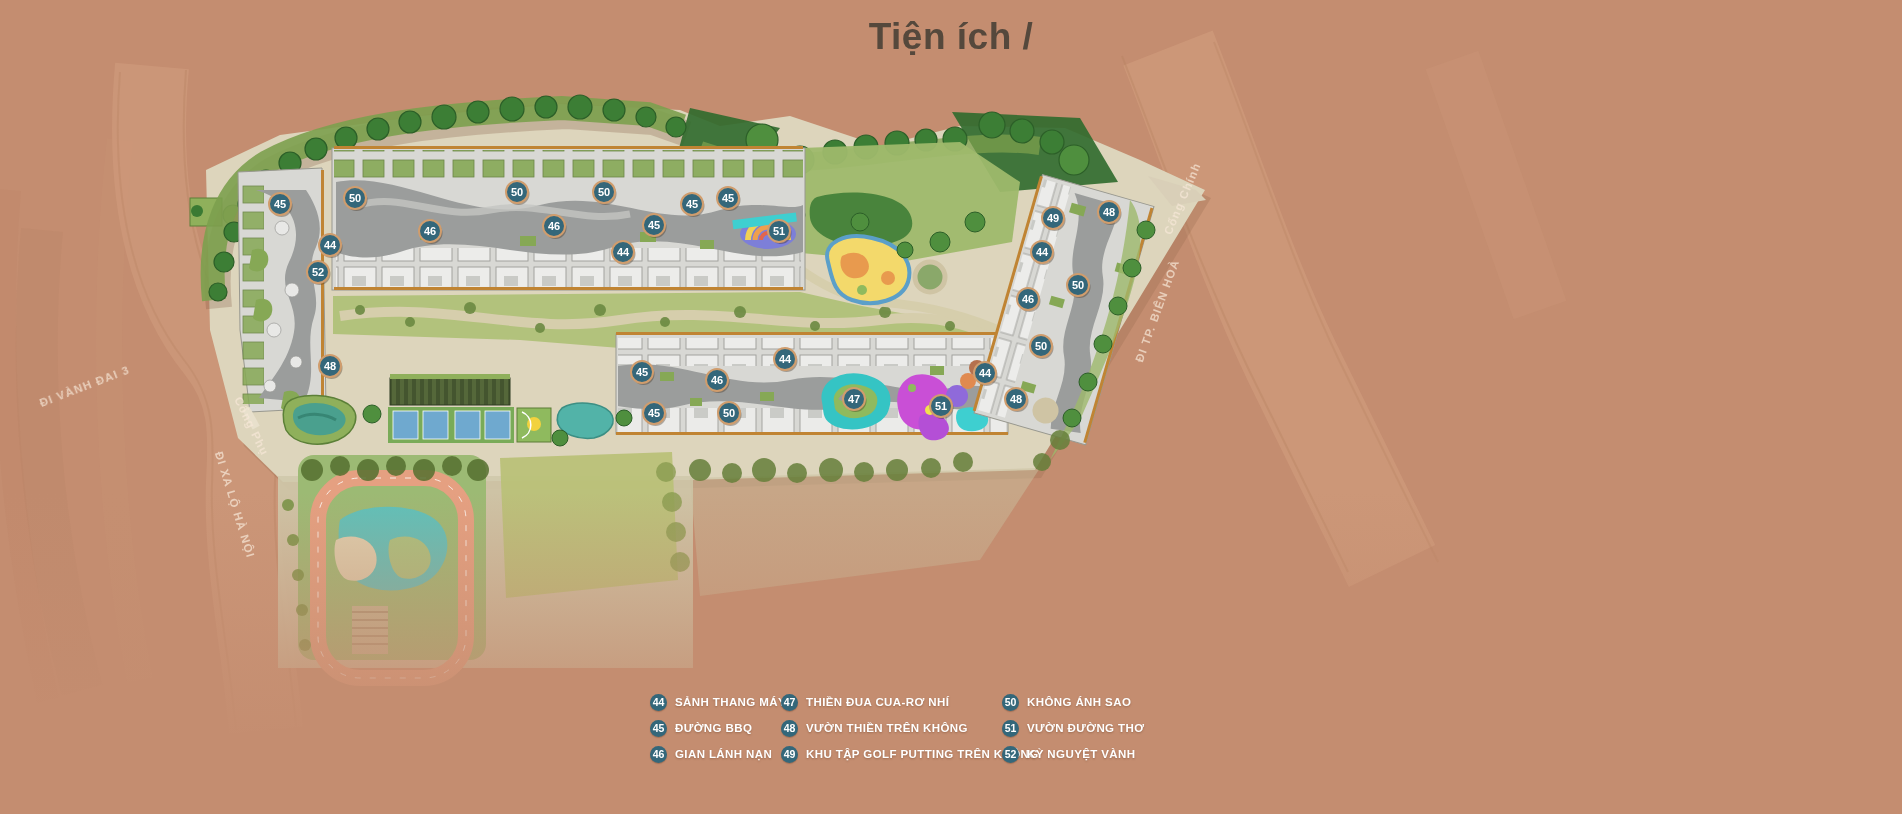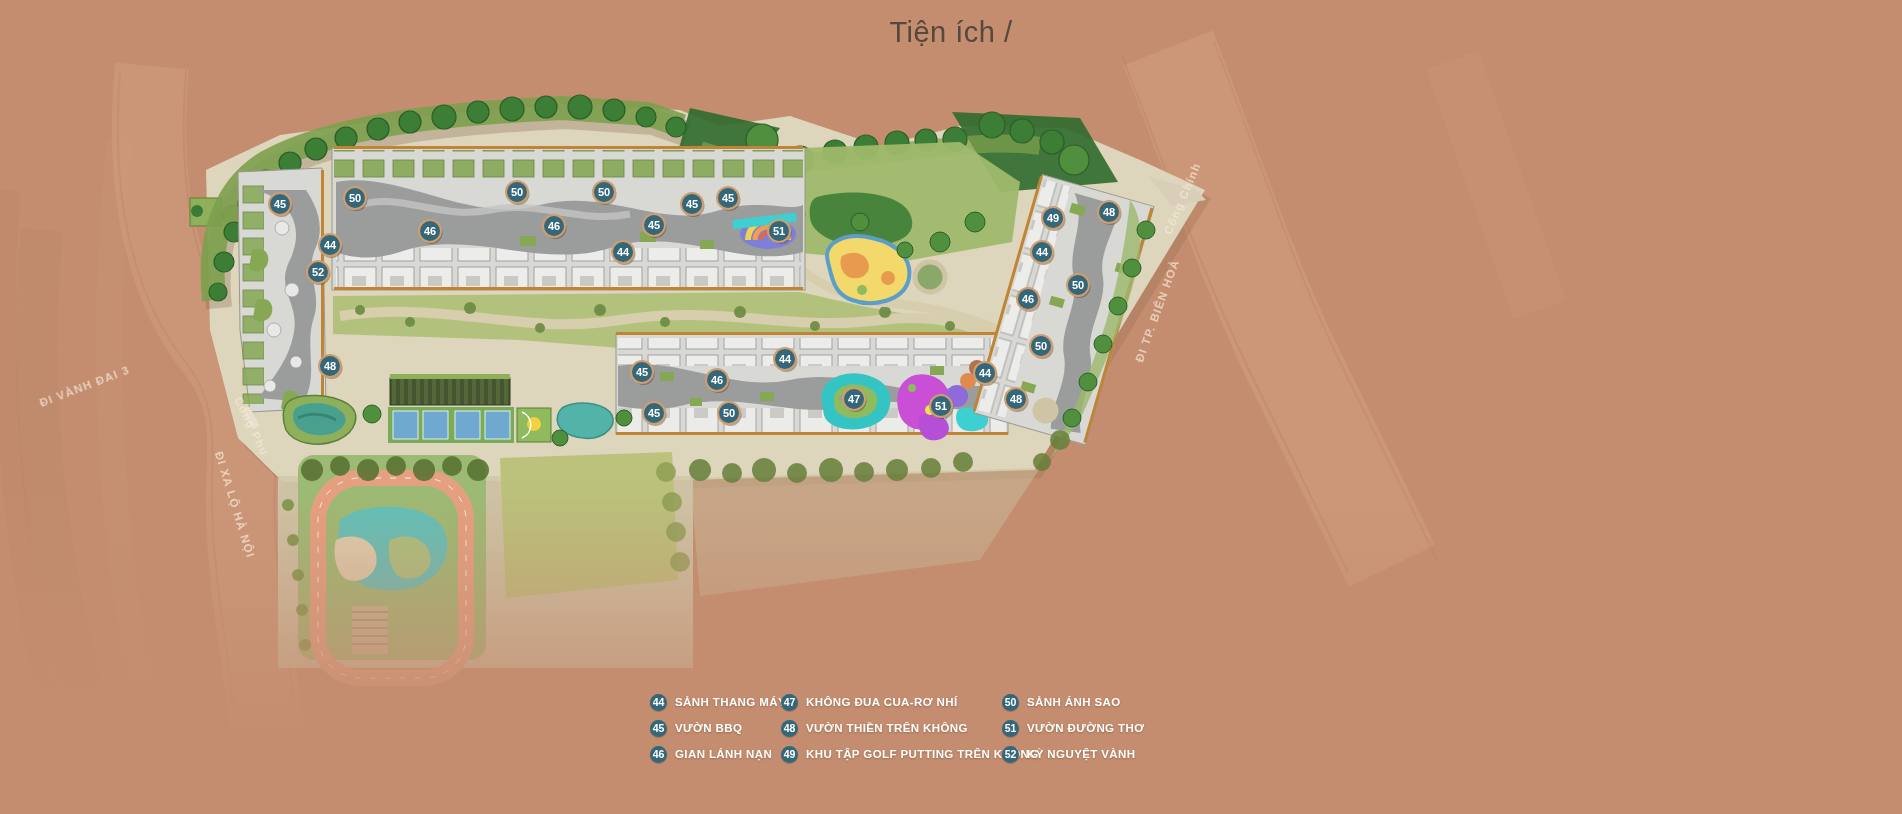--- a/index.html
+++ b/index.html
@@ -5,21 +5,21 @@
   :root{
     --bg:#c48d70; --badge:#34677a; --badge-ring:#d09d6d; --legend-text:#ffffff;
     --title-prefix:#55483c; --title-current:#ffffff;
   }
   html,body{margin:0;padding:0;background:var(--bg);}
   .stage{position:relative;width:1902px;height:814px;overflow:hidden;background:var(--bg);
          font-family:"Liberation Sans", sans-serif;}
   .stage svg{position:absolute;left:0;top:0;}
   .title{position:absolute;left:0;right:0;top:16px;display:flex;justify-content:center;
          align-items:baseline;gap:12px;z-index:5;}
-  .title .prefix{font-size:29px;font-weight:400;color:var(--title-prefix);letter-spacing:.5px;}
+  .title .prefix{font-size:37px;font-weight:700;color:var(--title-prefix);letter-spacing:.5px;}
   .title .current{font-size:42px;font-weight:bold;color:var(--title-current);letter-spacing:.5px;}
   .legend{position:absolute;left:650px;top:694px;z-index:5;display:flex;}
   .legend-col{position:absolute;top:0;}
   .legend-row{display:flex;align-items:center;gap:8px;height:16px;margin-bottom:10px;}
   .legend-badge{flex:0 0 auto;width:17px;height:17px;border-radius:50%;background:var(--badge);
          color:#fff;font-size:10.5px;font-weight:bold;text-align:center;line-height:17px;
          box-shadow:0 1px 1px rgba(80,45,25,.3);}
   .legend-label{font-size:11.5px;font-weight:bold;color:var(--legend-text);letter-spacing:.4px;
          white-space:nowrap;text-shadow:0 1px 2px rgba(95,55,30,.4);}
   .marker{cursor:pointer;}
@@ -516,45 +516,45 @@
   </div>
 
   <div class="legend" id="legend">
       <div class="legend-col" style="left: 0px;">
         <div class="legend-row">
           <span class="legend-badge">44</span>
           <span class="legend-label">SẢNH THANG MÁY</span>
         </div>
         <div class="legend-row">
           <span class="legend-badge">45</span>
-          <span class="legend-label">VƯỜN BBQ</span>
+          <span class="legend-label">ĐƯỜNG BBQ</span>
         </div>
         <div class="legend-row">
           <span class="legend-badge">46</span>
           <span class="legend-label">GIAN LÁNH NẠN</span>
         </div>
       </div>
       <div class="legend-col" style="left: 131px;">
         <div class="legend-row">
           <span class="legend-badge">47</span>
-          <span class="legend-label">KHÔNG ĐUA CUA-RƠ NHÍ</span>
+          <span class="legend-label">THIỀN ĐUA CUA-RƠ NHÍ</span>
         </div>
         <div class="legend-row">
           <span class="legend-badge">48</span>
           <span class="legend-label">VƯỜN THIỀN TRÊN KHÔNG</span>
         </div>
         <div class="legend-row">
           <span class="legend-badge">49</span>
           <span class="legend-label">KHU TẬP GOLF PUTTING TRÊN KHÔNG</span>
         </div>
       </div>
       <div class="legend-col" style="left: 352px;">
         <div class="legend-row">
           <span class="legend-badge">50</span>
-          <span class="legend-label">SẢNH ÁNH SAO</span>
+          <span class="legend-label">KHÔNG ÁNH SAO</span>
         </div>
         <div class="legend-row">
           <span class="legend-badge">51</span>
           <span class="legend-label">VƯỜN ĐƯỜNG THƠ</span>
         </div>
         <div class="legend-row">
           <span class="legend-badge">52</span>
           <span class="legend-label">KỲ NGUYỆT VÀNH</span>
         </div>
       </div>

